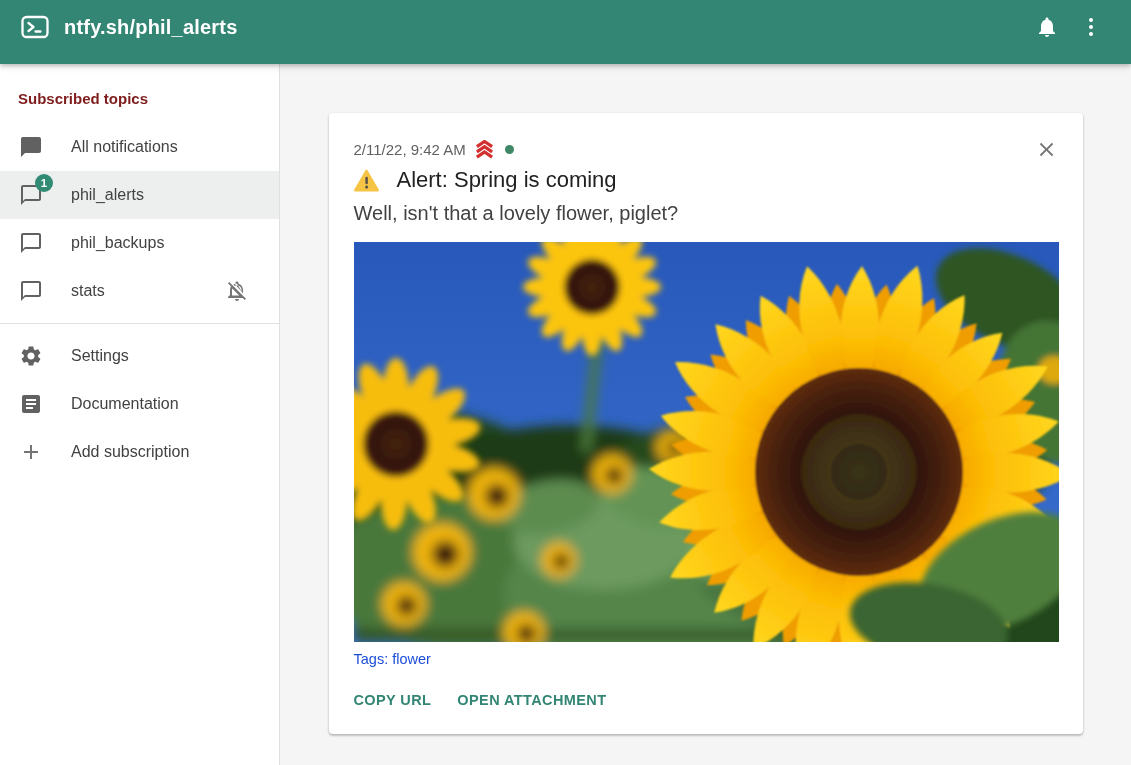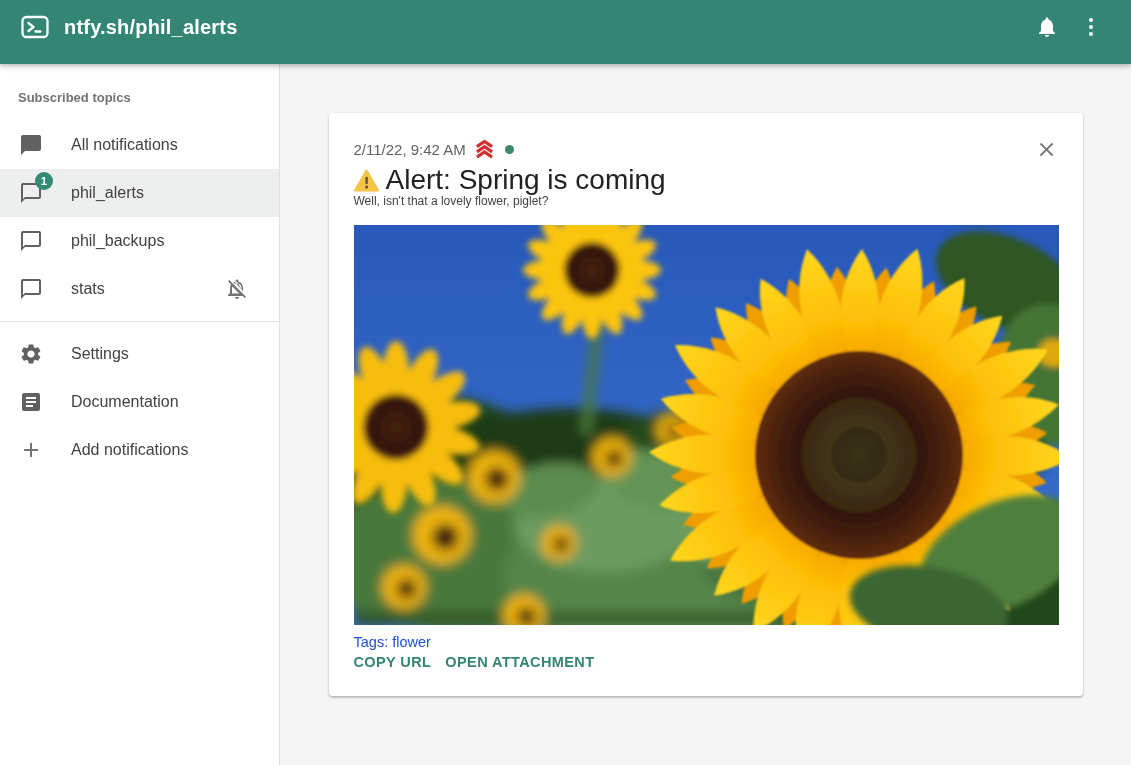--- a/index.html
+++ b/index.html
@@ -23,21 +23,21 @@
 
   
   .shell { display:flex; height:701px; }
 
   
   .sidebar {
     width:280px; background:#ffffff; border-right:1px solid #e0e0e0;
     padding-top:8px; flex-shrink:0;
   }
   .section-label {
-    padding:18px 16px 16px 18px; font-size:13px; font-weight:700; color:#737373;
+    padding:18px 16px 16px 18px; font-size:15px; font-weight:700; color:#7f1d1d;
   }
   .nav-item {
     height:48px; display:flex; align-items:center; padding-left:19px;
     cursor:pointer; position:relative; color:#424242;
   }
   .nav-item.selected { background:#ecefee; }
   .nav-item .icon { width:24px; height:24px; color:#616161; position:relative; flex-shrink:0; }
   .nav-item .label { font-size:16px; margin-left:28px; white-space:nowrap; }
   .badge {
     position:absolute; top:-9px; right:-10px; min-width:18px; height:18px;
@@ -57,29 +57,29 @@
   .meta-row { display:flex; align-items:center; gap:7px; }
   .timestamp { font-size:15px; color:#616161; }
   .prio-icon { width:23px; height:19px; display:flex; }
   .new-dot { width:9px; height:9px; border-radius:50%; background:#3e8767; margin-left:2px; }
   .close-btn {
     position:absolute; top:22px; right:22px; width:28px; height:28px;
     border:none; background:transparent; color:#757575; cursor:pointer;
     display:flex; align-items:center; justify-content:center; border-radius:50%;
   }
   .card h2 {
-    margin-top:7px; font-size:28px; font-weight:400; color:#212121;
-    display:flex; align-items:center; gap:7px; line-height:28px;
+    margin-top:7px; font-size:22px; font-weight:400; color:#212121;
+    display:flex; align-items:center; gap:18px; line-height:28px;
   }
   .warn-emoji { width:25px; height:23px; display:inline-flex; flex-shrink:0; }
-  .body-text { margin-top:0; font-size:12px; color:#424242; }
+  .body-text { margin-top:8px; font-size:20px; color:#424242; }
   .attachment { margin-top:17px; width:705px; height:400px; display:block; cursor:pointer; }
   .attachment svg { display:block; }
   .tags { margin-top:9px; font-size:14.5px; color:#1d4ed8; }
-  .actions { display:flex; gap:14px; }
+  .actions { margin-top:21px; display:flex; gap:26px; }
   .text-btn {
     border:none; background:transparent; color:#338574; font-family:inherit;
     font-size:14.5px; font-weight:700; letter-spacing:.4px; cursor:pointer; padding:4px 0;
   }
 </style>
 </head>
 <body>
 
 <header class="appbar">
   <span class="logo">
@@ -171,21 +171,21 @@
       </span>
       <span class="label">Documentation</span>
     </div>
 
     <div class="nav-item">
       <span class="icon">
         <svg viewBox="0 0 24 24" width="24" height="24" fill="#757575">
           <path d="M19 13h-6v6h-2v-6H5v-2h6V5h2v6h6v2z"></path>
         </svg>
       </span>
-      <span class="label">Add notifications</span>
+      <span class="label">Add subscription</span>
     </div>
   </nav>
 
   <main class="main">
     <article class="card">
 
       <div class="meta-row">
         <span class="timestamp">2/11/22, 9:42 AM</span>
         <span class="prio-icon">
           <svg viewBox="0 0 24 20" width="23" height="19" fill="none" stroke="#d32f2f" stroke-width="3.4" stroke-linejoin="miter">

